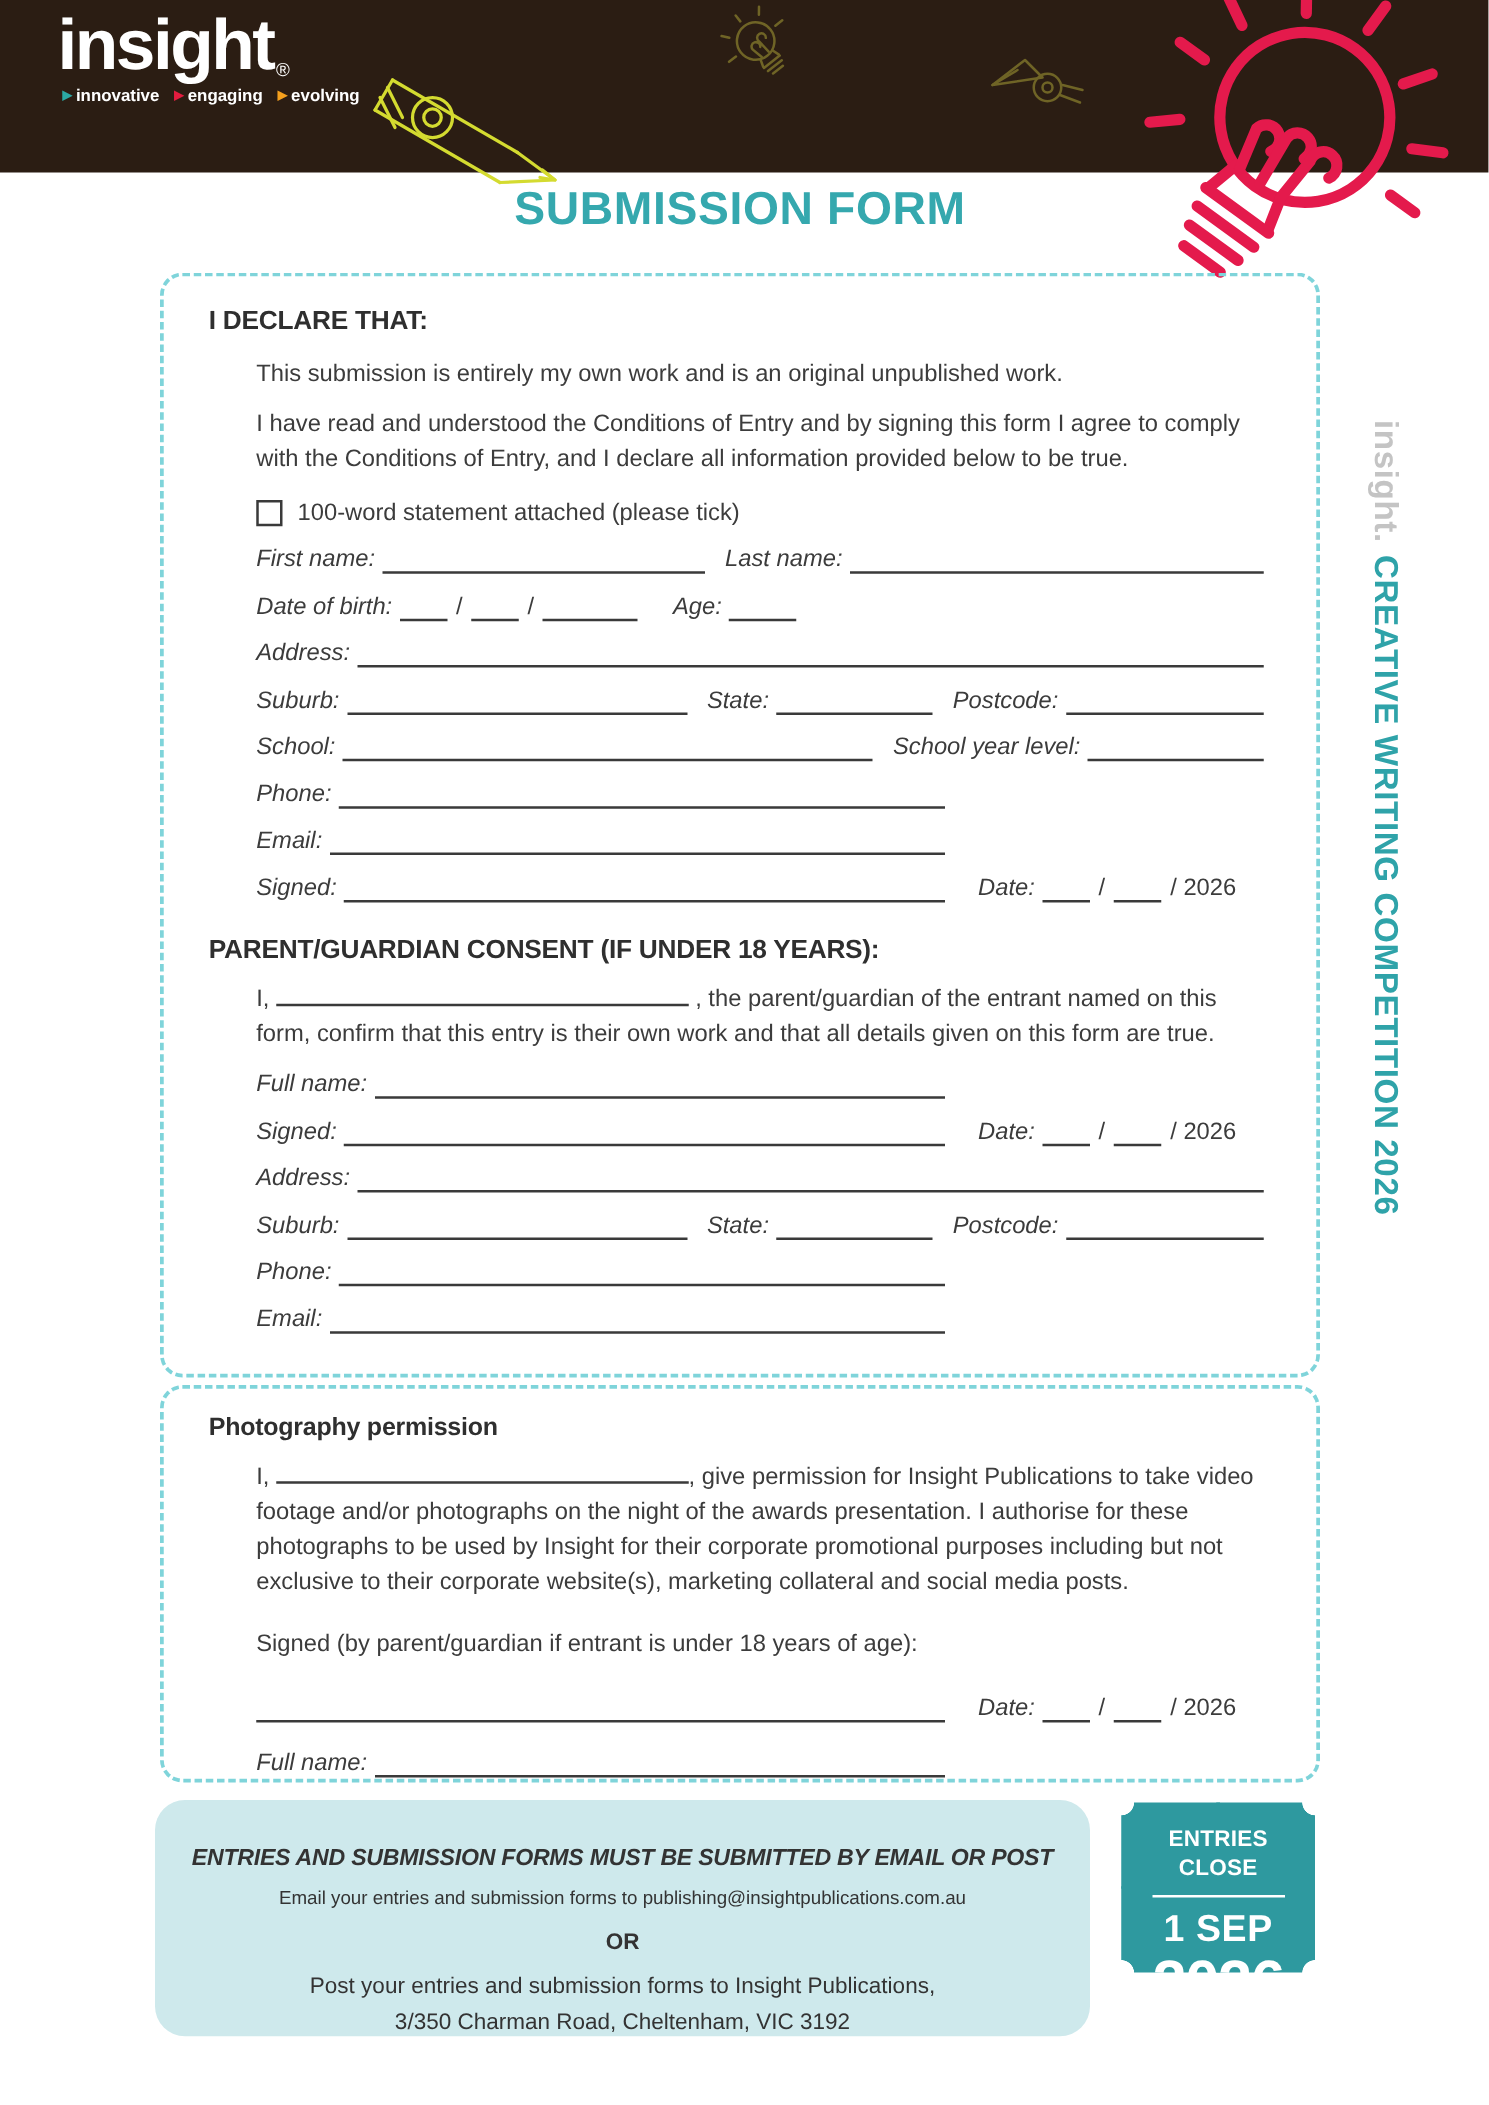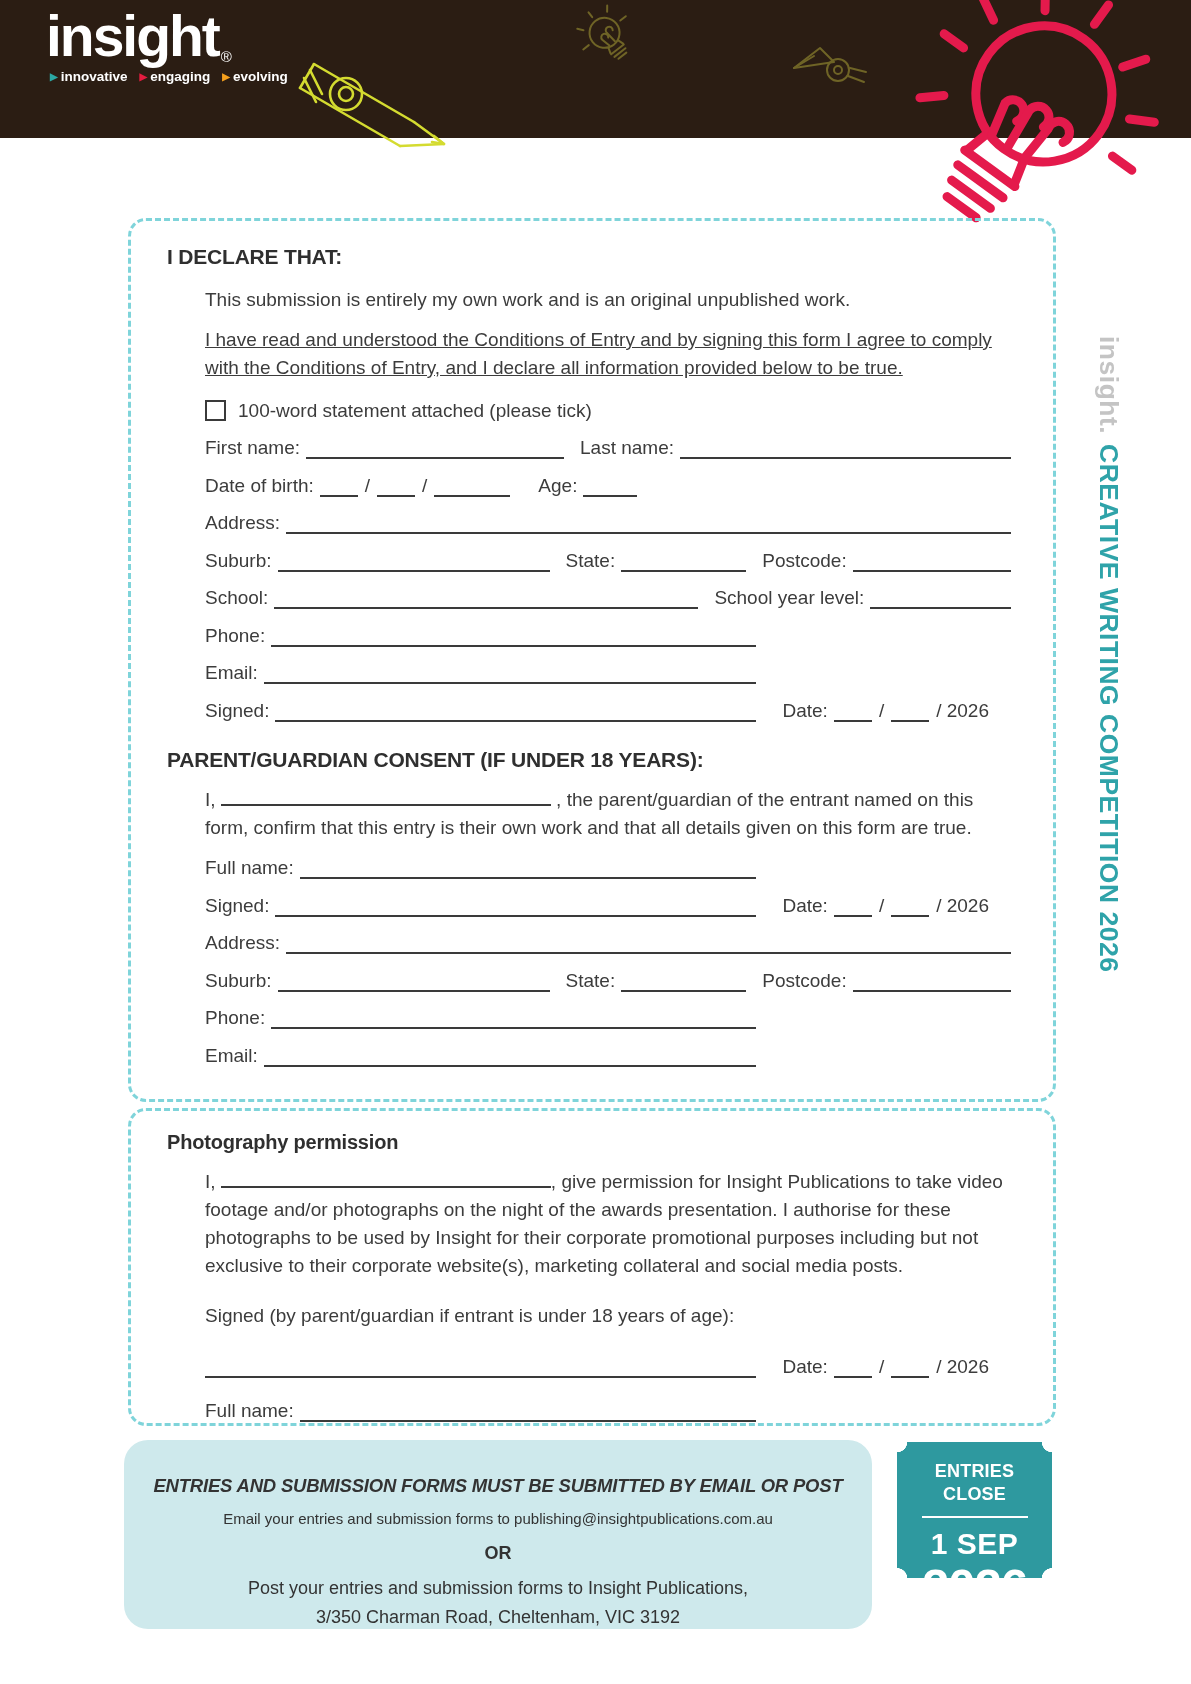--- a/index.html
+++ b/index.html
@@ -30,32 +30,32 @@
 
   
   .dbox{position:absolute;left:128px;width:928px;border:3px dashed #7fd4da;border-radius:18px;
         box-sizing:border-box;}
   .box1{top:218px;height:884px;padding:24px 42px 0 36px;}
   .box2{top:1108px;height:318px;padding:20px 42px 0 36px;}
 
   .sec-h{margin:0;font-size:21px;font-weight:bold;color:#2f2f2f;letter-spacing:-0.2px;}
   .para{font-size:19px;line-height:1.47;margin:0;}
   .p1{margin-top:17px;margin-left:38px;}
-  .p2{margin-top:12px;margin-left:38px;text-decoration:underline;}
+  .p2{margin-top:12px;margin-left:38px;}
   .pp{margin-top:14px;margin-left:38px;}
   .h2b{margin-top:26px;}
 
   .iblank{display:inline-block;border-bottom:2px solid #3a3a3a;height:14px;vertical-align:baseline;}
   .w330{width:330px;}
 
   .checkrow{display:flex;align-items:center;margin-left:38px;margin-top:18px;font-size:19px;}
   .checkbox{width:17px;height:17px;border:2px solid #3a3a3a;margin-right:12px;flex:0 0 auto;}
 
   .frow{display:flex;align-items:flex-end;margin-left:38px;margin-top:15.5px;font-size:19px;line-height:22px;}
-  .frow span.lab{white-space:nowrap;margin-right:6px;}
+  .frow span.lab{white-space:nowrap;margin-right:6px;font-style:italic;}
   .bl{border-bottom:2px solid #3a3a3a;height:18px;}
   .fx{flex:1;}
   .b38{width:38px;flex:0 0 auto;} .b54{width:54px;flex:0 0 auto;} .b76{width:76px;flex:0 0 auto;}
   .b125{width:125px;flex:0 0 auto;} .b258{width:258px;flex:0 0 auto;}
   .b272{width:272px;flex:0 0 auto;} .b424{width:424px;flex:0 0 auto;}
   .ml{margin-left:16px;} .ml28{margin-left:28px;}
   .half{width:551px;align-items:flex-end;}
   .sigrow{margin-right:22px;}
   .sigpart{width:551px;display:flex;align-items:flex-end;}
   .datepart{margin-left:auto;display:flex;align-items:flex-end;}
@@ -153,20 +153,21 @@
       <path d="M102,32 L88,12"></path>
       <path d="M198,32 L212,12"></path>
       <path d="M66,70 L44,58"></path>
       <path d="M234,70 L256,58"></path>
       <path d="M58,110 L34,110"></path>
       <path d="M242,110 L266,110"></path>
       <path d="M70,160 L52,176"></path>
     </g>
   </svg>
 
+  <div class="page-title">SUBMISSION FORM</div>
 
   <div class="side-banner">
     <span class="side-brand">insight.</span><span class="side-title">CREATIVE WRITING COMPETITION 2026</span>
   </div>
 
   <div class="dbox box1">
 
     <h2 class="sec-h">I DECLARE THAT:</h2>
 
     <p class="para p1">This submission is entirely my own work and is an original unpublished work.</p>

